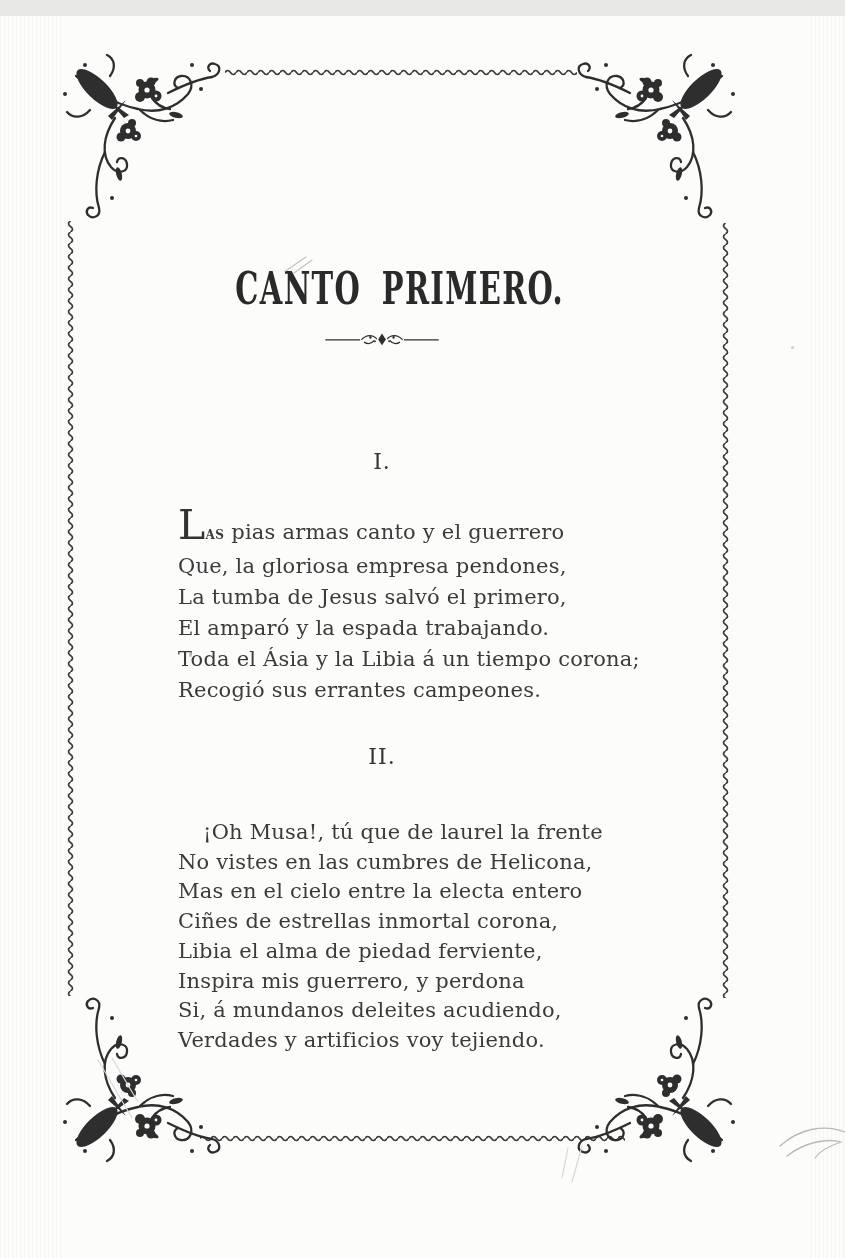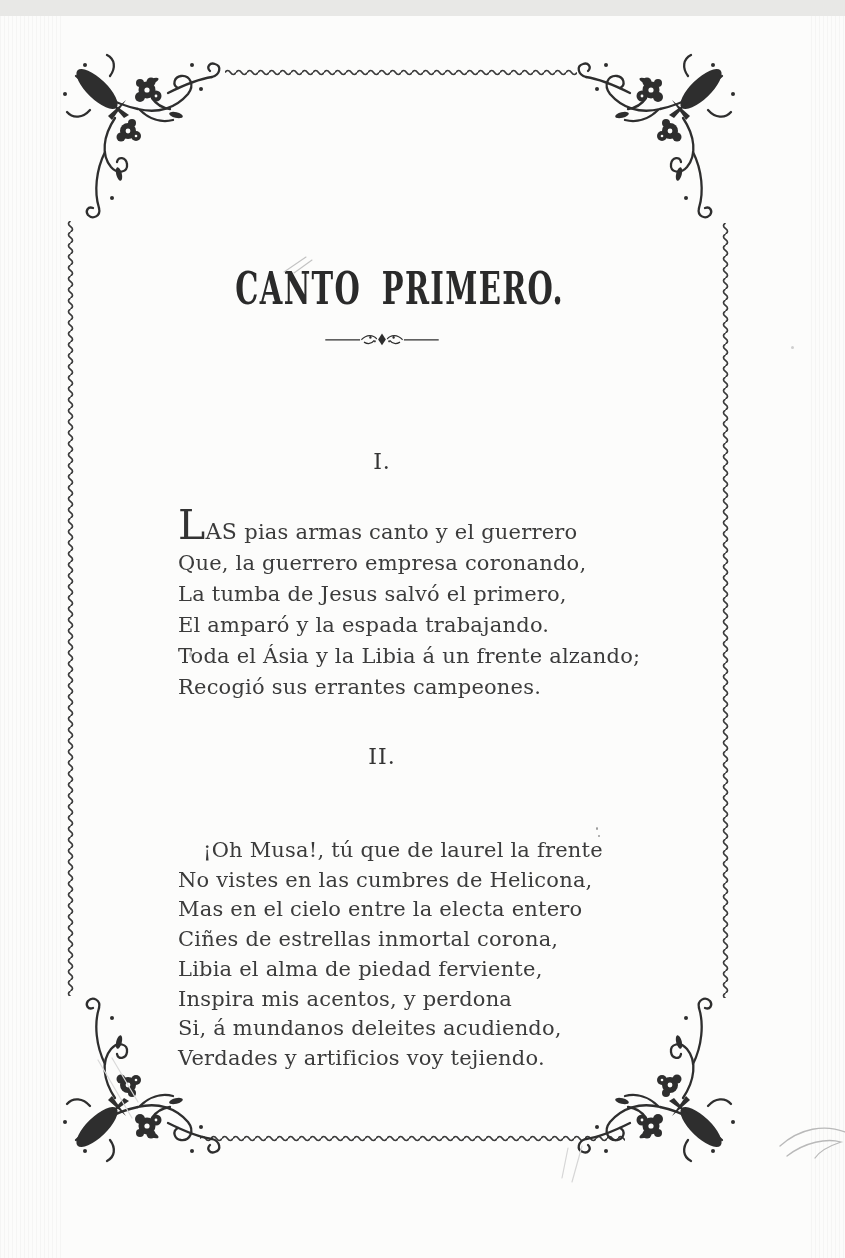--- a/index.html
+++ b/index.html
@@ -47,31 +47,31 @@
 
   .stanza-num {
     position:absolute; left:52px; width:660px; text-align:center;
     font-size:22px; color:#353535; letter-spacing:1px;
   }
   .num-1 { top:433px; }
   .num-2 { top:728px; }
 
   .stanza { position:absolute; left:178px; width:480px; margin:0; }
   .stanza-1 { top:494px; }
-  .stanza-2 { top:820px; }
+  .stanza-2 { top:802px; }
   .vline {
     margin:0; font-size:21px; color:#3b3b3b;
     letter-spacing:0.2px; white-space:nowrap;
   }
   .stanza-1 .vline { line-height:31px; }
   .stanza-2 .vline { line-height:29.7px; }
   .vline.indent { text-indent:25px; }
 
   .dropcap  { font-size:41px; line-height:31px; color:#333; }
-  .smallcaps{ font-size:22px; letter-spacing:0.5px; }
+  .smallcaps{ font-size:12px; letter-spacing:0.5px;font-weight:bold; }
 
   
   .artifact { position:absolute; pointer-events:none; }
   .speck { position:absolute; background:#9a9a9a; border-radius:50%; }
 </style>
 </head>
 <body>
 
 <div class="page">
 
@@ -178,35 +178,35 @@
     </svg>
 
   <h1 class="title">CANTO PRIMERO.</h1>
   <svg class="divider" viewBox="0 0 180 18" preserveAspectRatio="none">
     <use href="#divider-orn" xlink:href="#divider-orn"></use>
   </svg>
 
   <div class="stanza-num num-1">I.</div>
   <div class="stanza stanza-1">
     <p class="vline"><span class="dropcap">L</span><span class="smallcaps">AS</span><span> pias armas canto y el guerrero</span></p>
-    <p class="vline">Que, la guerrero empresa coronando,</p>
+    <p class="vline">Que, la gloriosa empresa pendones,</p>
     <p class="vline">La tumba de Jesus salvó el primero,</p>
     <p class="vline">El amparó y la espada trabajando.</p>
-    <p class="vline">Toda el Ásia y la Libia á un frente alzando;</p>
+    <p class="vline">Toda el Ásia y la Libia á un tiempo corona;</p>
     <p class="vline">Recogió sus errantes campeones.</p>
   </div>
 
   <div class="stanza-num num-2">II.</div>
   <div class="stanza stanza-2">
     <p class="vline indent">¡Oh Musa!, tú que de laurel la frente</p>
     <p class="vline">No vistes en las cumbres de Helicona,</p>
     <p class="vline">Mas en el cielo entre la electa entero</p>
     <p class="vline">Ciñes de estrellas inmortal corona,</p>
     <p class="vline">Libia el alma de piedad ferviente,</p>
-    <p class="vline">Inspira mis acentos, y perdona</p>
+    <p class="vline">Inspira mis guerrero, y perdona</p>
     <p class="vline">Si, á mundanos deleites acudiendo,</p>
     <p class="vline">Verdades y artificios voy tejiendo.</p>
   </div>
 
   <svg class="artifact" style="left:775px; top:1100px;" width="78" height="50">
     <g stroke="#b9b9b9" stroke-width="1.3" fill="none" stroke-linecap="round">
       <path d="M5,30 C25,12 50,8 70,16"></path>
       <path d="M12,40 C30,26 52,22 66,26 C54,30 44,36 40,42"></path>
     </g>
   </svg>

